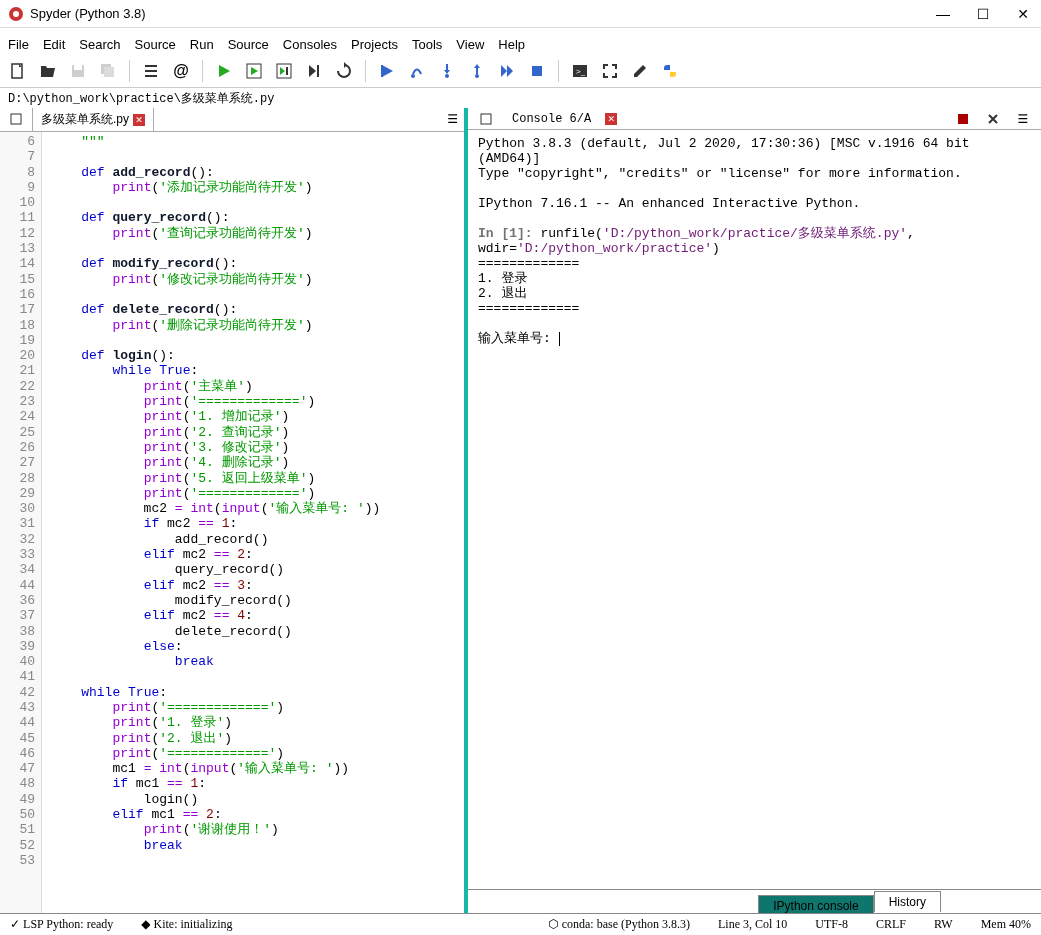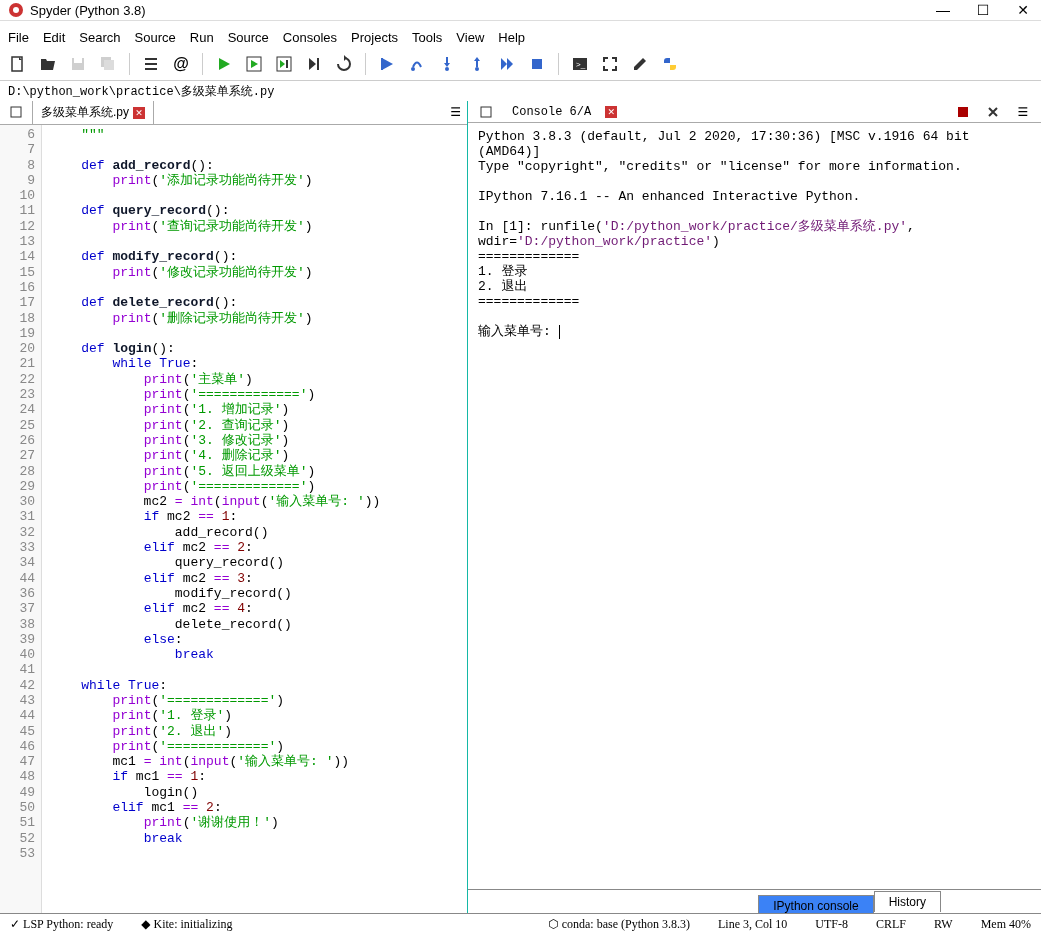--- a/index.html
+++ b/index.html
@@ -1,29 +1,29 @@
 <!DOCTYPE html>
 <html><head>
 <meta charset="utf-8">
 <style>
 * { box-sizing: border-box; margin: 0; padding: 0; }
 body { font-family: "Segoe UI", Tahoma, sans-serif; font-size: 12px; background: #fff; width: 1041px; height: 935px; overflow: hidden; display: flex; flex-direction: column; }
-.titlebar { height: 21px; display: flex; align-items: center; padding: 0 8px; border-bottom: 1px solid #ddd; }
+.titlebar { height: 28px; display: flex; align-items: center; padding: 0 8px; border-bottom: 1px solid #ddd; }
 .titlebar .icon { width: 16px; height: 16px; margin-right: 6px; }
 .titlebar .title { flex: 1; font-size: 13px; }
 .titlebar .wbtns { display: flex; gap: 20px; align-items: center; }
 .titlebar .wbtn { width: 20px; height: 20px; display: flex; align-items: center; justify-content: center; cursor: pointer; font-size: 14px; }
 .menubar { height: 26px; display: flex; align-items: center; padding: 0 8px; gap: 14px; font-size: 13px; }
 .menubar span { cursor: pointer; margin-top: 7px; }
 .toolbar { height: 34px; display: flex; align-items: center; padding: 0 6px; gap: 6px; border-bottom: 1px solid #ccc; }
 .tbtn { width: 24px; height: 24px; display: flex; align-items: center; justify-content: center; cursor: pointer; }
 .tsep { width: 1px; height: 22px; background: #ccc; margin: 0 3px; }
 .pathbar { height: 20px; padding: 2px 8px; font-size: 12px; font-family: "Courier New", monospace; color: #000; }
 .main { flex: 1; display: flex; overflow: hidden; }
-.editor-pane { width: 468px; display: flex; flex-direction: column; border-right: 1px solid #14b8a6; }
+.editor-pane { width: 468px; display: flex; flex-direction: column; border-right: 4px solid #14b8a6; }
 .tabs { height: 24px; display: flex; align-items: flex-end; border-bottom: 1px solid #aaa; padding: 0 4px; position: relative; }
 .tab { display: flex; align-items: center; padding: 3px 8px; border: 1px solid #aaa; border-bottom: none; background: #f0f0f0; font-size: 12px; gap: 4px; }
 .tab.active { background: #fff; }
 .tab .close { width: 12px; height: 12px; background: #c33; color: #fff; display: flex; align-items: center; justify-content: center; font-size: 9px; }
 .gear { position: absolute; right: 6px; top: 4px; cursor: pointer; }
 .codearea { flex: 1; display: flex; overflow: hidden; font-family: Consolas, "Courier New", monospace; font-size: 13px; line-height: 15.3px; }
 .gutter { width: 42px; background: #f8f8f8; text-align: right; padding: 2px 6px 0 0; color: #888; border-right: 1px solid #ddd; user-select: none; }
 .code { flex: 1; padding: 2px 0 0 8px; overflow: auto; white-space: pre; }
 .kw { color: #0000cc; }
 .fn { color: #0f172a; font-weight: bold; }
@@ -31,24 +31,24 @@
 .num { color: #800000; }
 .builtin { color: #9400d3; }
 .op { color: #9400d3; }
 .right-pane { flex: 1; display: flex; flex-direction: column; }
 .rtabs { height: 22px; display: flex; align-items: center; border-bottom: 1px solid #aaa; padding: 0 6px; gap: 8px; }
 .rtab-label { padding: 2px 6px; font-family: "Courier New", monospace; font-size: 12px; }
 .rtab-badge { width: 12px; height: 12px; background: #c33; color: #fff; display: inline-flex; align-items: center; justify-content: center; font-size: 9px; }
 .rbtns { margin-left: auto; display: flex; gap: 6px; }
 .console-body { flex: 1; padding: 6px 10px; font-family: Consolas, "Courier New", monospace; font-size: 13px; line-height: 15px; overflow: auto; }
 .cgreen { color: #701a75; }
-.cnavy { color: #000000; font-weight: normal; }
+.cnavy { color: #737373; font-weight: bold; }
 .bottom-tabs { height: 24px; display: flex; align-items: center; border-top: 1px solid #888; justify-content: flex-end; padding-right: 100px; gap: 0; }
 .btab { padding: 3px 14px; border: 1px solid #888; border-bottom: none; font-size: 12px; cursor: pointer; }
-.btab.active { background: #3b82f6; margin-top: 8px; }
+.btab.active { background: #0f766e; margin-top: 8px; }
 .statusbar { height: 22px; display: flex; align-items: center; padding: 0 10px; font-size: 12px; gap: 28px; font-family: Liberation Serif, serif; border-top: 1px solid #888; }
 .statusbar .spacer { flex: 1; }
 .cursor-mark { display:inline-block; border-left: 1px solid #000; height: 14px; vertical-align: middle; }
 </style>
 </head>
 <body>
 
 <div class="titlebar">
   <span class="icon">
     <svg viewBox="0 0 16 16">

